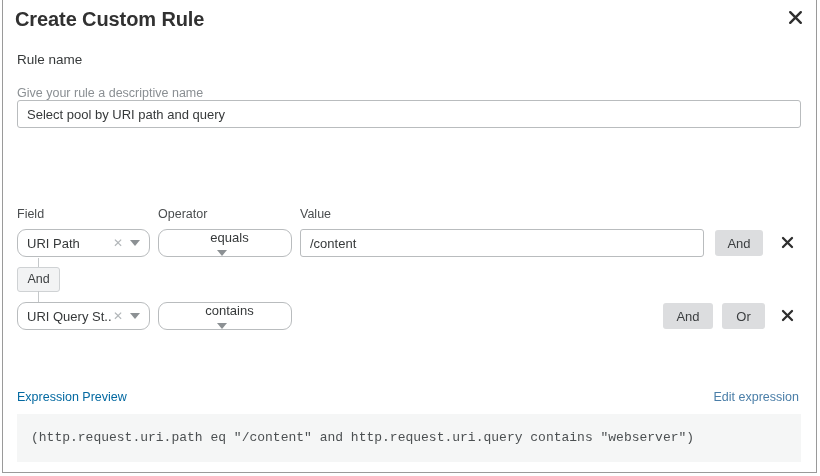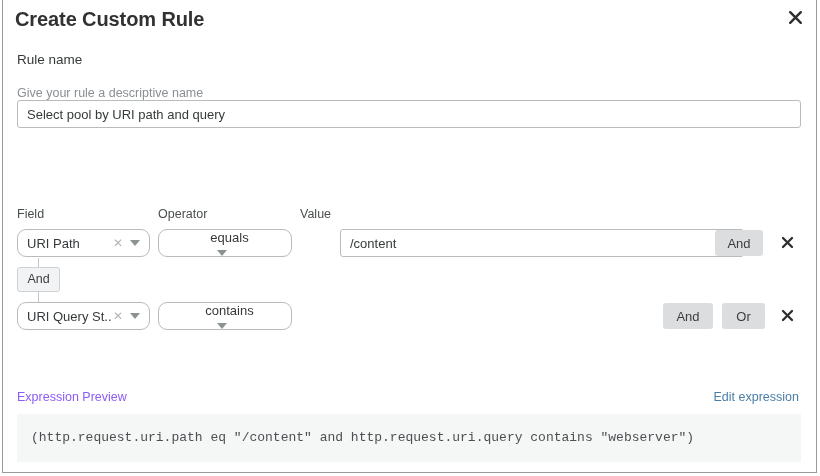--- a/index.html
+++ b/index.html
@@ -144,21 +144,21 @@
     height: 0;
     margin: 0 9px 0 2px;
     border-left: 5px solid transparent;
     border-right: 5px solid transparent;
     border-top: 6px solid #8c9194;
   }
 
   .field-select    { left: 14px;  width: 133px; }
   .operator-select { left: 155px; width: 134px; flex-direction: column; }
 
-  .value-input { top: 0; height: 28px; line-height: 26px; margin-left: 40px; }
+  .value-input { top: 0; height: 28px; line-height: 26px; }
   #value-input-1 { left: 297px; width: 404px; }
   #value-input-2 { left: 297px; width: 353px; }
 
   .logic-btn {
     position: absolute;
     box-sizing: border-box;
     height: 26px;
     background: #dcdddf;
     border: none;
     border-radius: 3px;
@@ -221,21 +221,21 @@
     text-align: center;
     cursor: pointer;
   }
 
   
   #expr-preview-label {
     position: absolute;
     left: 14px;
     top: 390px;
     font-size: 12.5px;
-    color: #8b5cf6;
+    color: #0369a1;
   }
   #edit-expression-link {
     position: absolute;
     right: 17px;
     top: 390px;
     font-size: 12.5px;
     color: #4a7ea8;
     text-decoration: none;
     cursor: pointer;
   }

